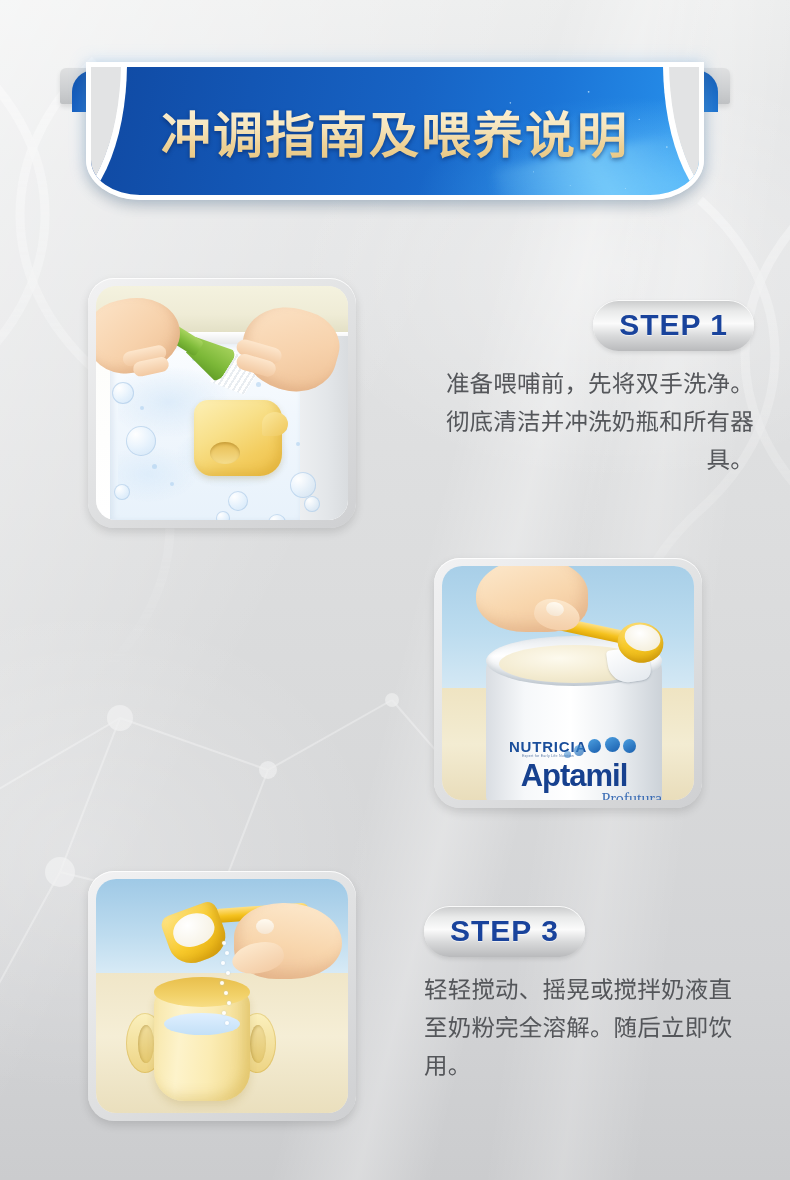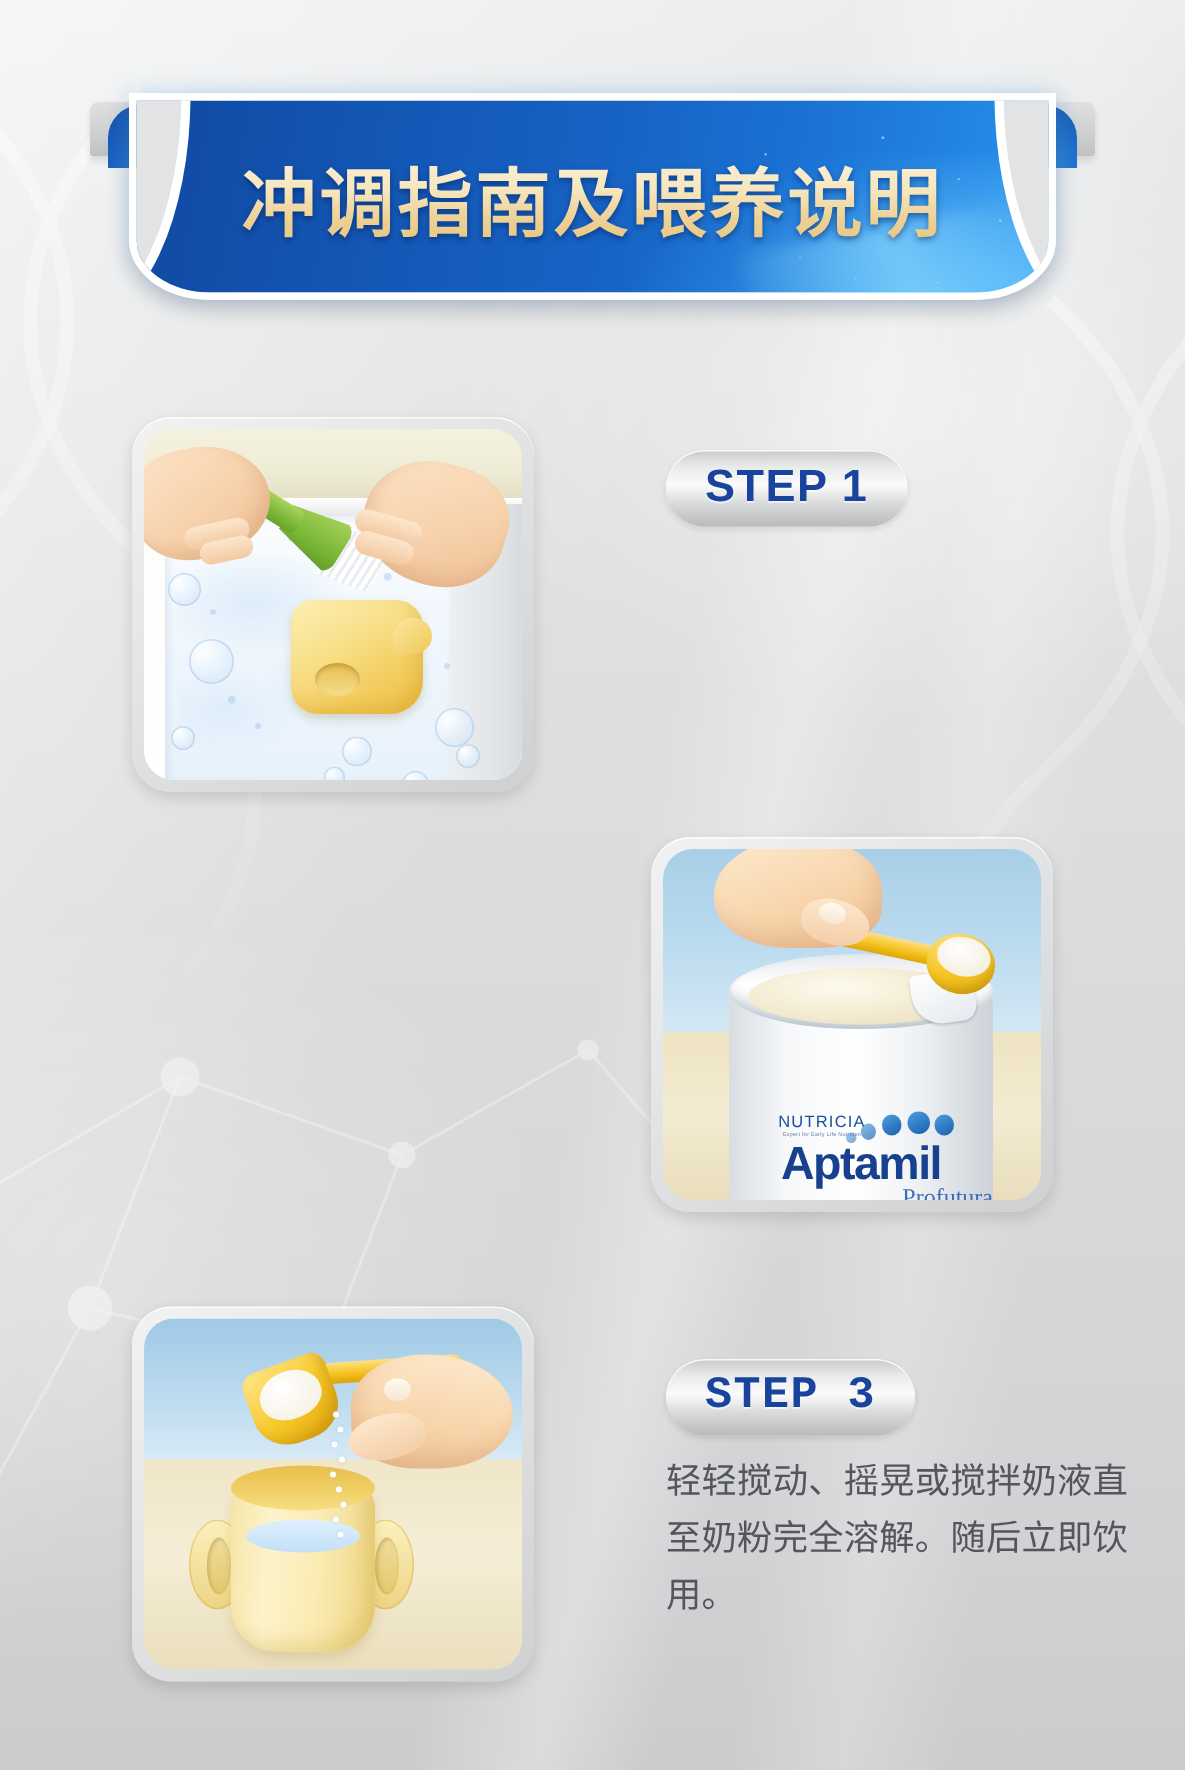--- a/index.html
+++ b/index.html
@@ -122,23 +122,23 @@
     position:relative; width:100%; height:100%;
     border-radius:20px; overflow:hidden;
     box-shadow:inset 0 0 0 1px rgba(255,255,255,.6);
   }
   #step1 .photo-card { left:88px; top:3px; }
   #step2 .photo-card { left:434px; top:3px; }
   #step3 .photo-card { left:88px; top:3px; }
 
   
   .step-text { position:absolute; width:330px; }
-  #step1 .step-text { left:444px; top:25px; }
+  #step1 .step-text { left:424px; top:25px;text-align:right; }
   #step2 .step-text { left:80px;  top:6px;  width:350px; }
-  #step3 .step-text { left:444px; top:38px;font-family:Liberation Mono, monospace; }
+  #step3 .step-text { left:424px; top:38px; }
 
   .step-badge {
     display:inline-block;
     padding:8px 26px 9px 26px;
     border-radius:26px;
     background:linear-gradient(180deg,#c9cacb 0%,#e9eaea 22%,#fbfbfb 46%,#d9dadb 70%,#b9babc 100%);
     box-shadow:0 2px 4px rgba(0,0,0,.10), inset 0 1px 0 rgba(255,255,255,.9);
   }
   .step-badge span {
     font-size:30px; font-weight:bold; letter-spacing:1px;
@@ -264,21 +264,21 @@
   }
   .tin .scraper {
     position:absolute; right:12px; top:12px; width:42px; height:34px;
     background:linear-gradient(160deg,#ffffff,#e4e9ee);
     border-radius:4px 8px 10px 20px;
     transform:rotate(-8deg);
     box-shadow:0 1px 2px rgba(100,115,130,.4);
   }
   .tin .brandbox { position:absolute; left:0; bottom:2px; width:176px; text-align:center; }
   .tin .nutricia {
-    font-size:11px; font-weight:normal; letter-spacing:.8px; color:#1a4e9b;
+    font-size:15px; font-weight:bold; letter-spacing:.8px; color:#1a4e9b;
     margin-left:-52px; line-height:1;
   }
   .tin .nutricia-sub {
     font-size:3.6px; color:#5f7ea8; margin-left:-52px; letter-spacing:.2px; line-height:1.3;
   }
   .tin .dots { position:absolute; right:26px; top:-2px; width:72px; height:26px; }
   .tin .dots i {
     position:absolute; display:block; border-radius:50%;
     background:linear-gradient(150deg,#4c9fe0,#1a5fae);
   }
@@ -557,20 +557,21 @@
             <span class="finger" style="left:0px;  top:58px; width:40px;"></span>
           </div>
         </div>
       </div>
     </div>
 
     <div class="step-text">
       <div class="step-badge">
         <span>STEP 1</span>
       </div>
+      <p class="step-body">准备喂哺前，先将双手洗净。彻底清洁并冲洗奶瓶和所有器具。</p>
     </div>
   </div>
 
   <div class="step-row" id="step2">
 
 
     <div class="photo-card">
       <div class="photo-inner">
         <div class="scene">
           <div class="sky"></div>

